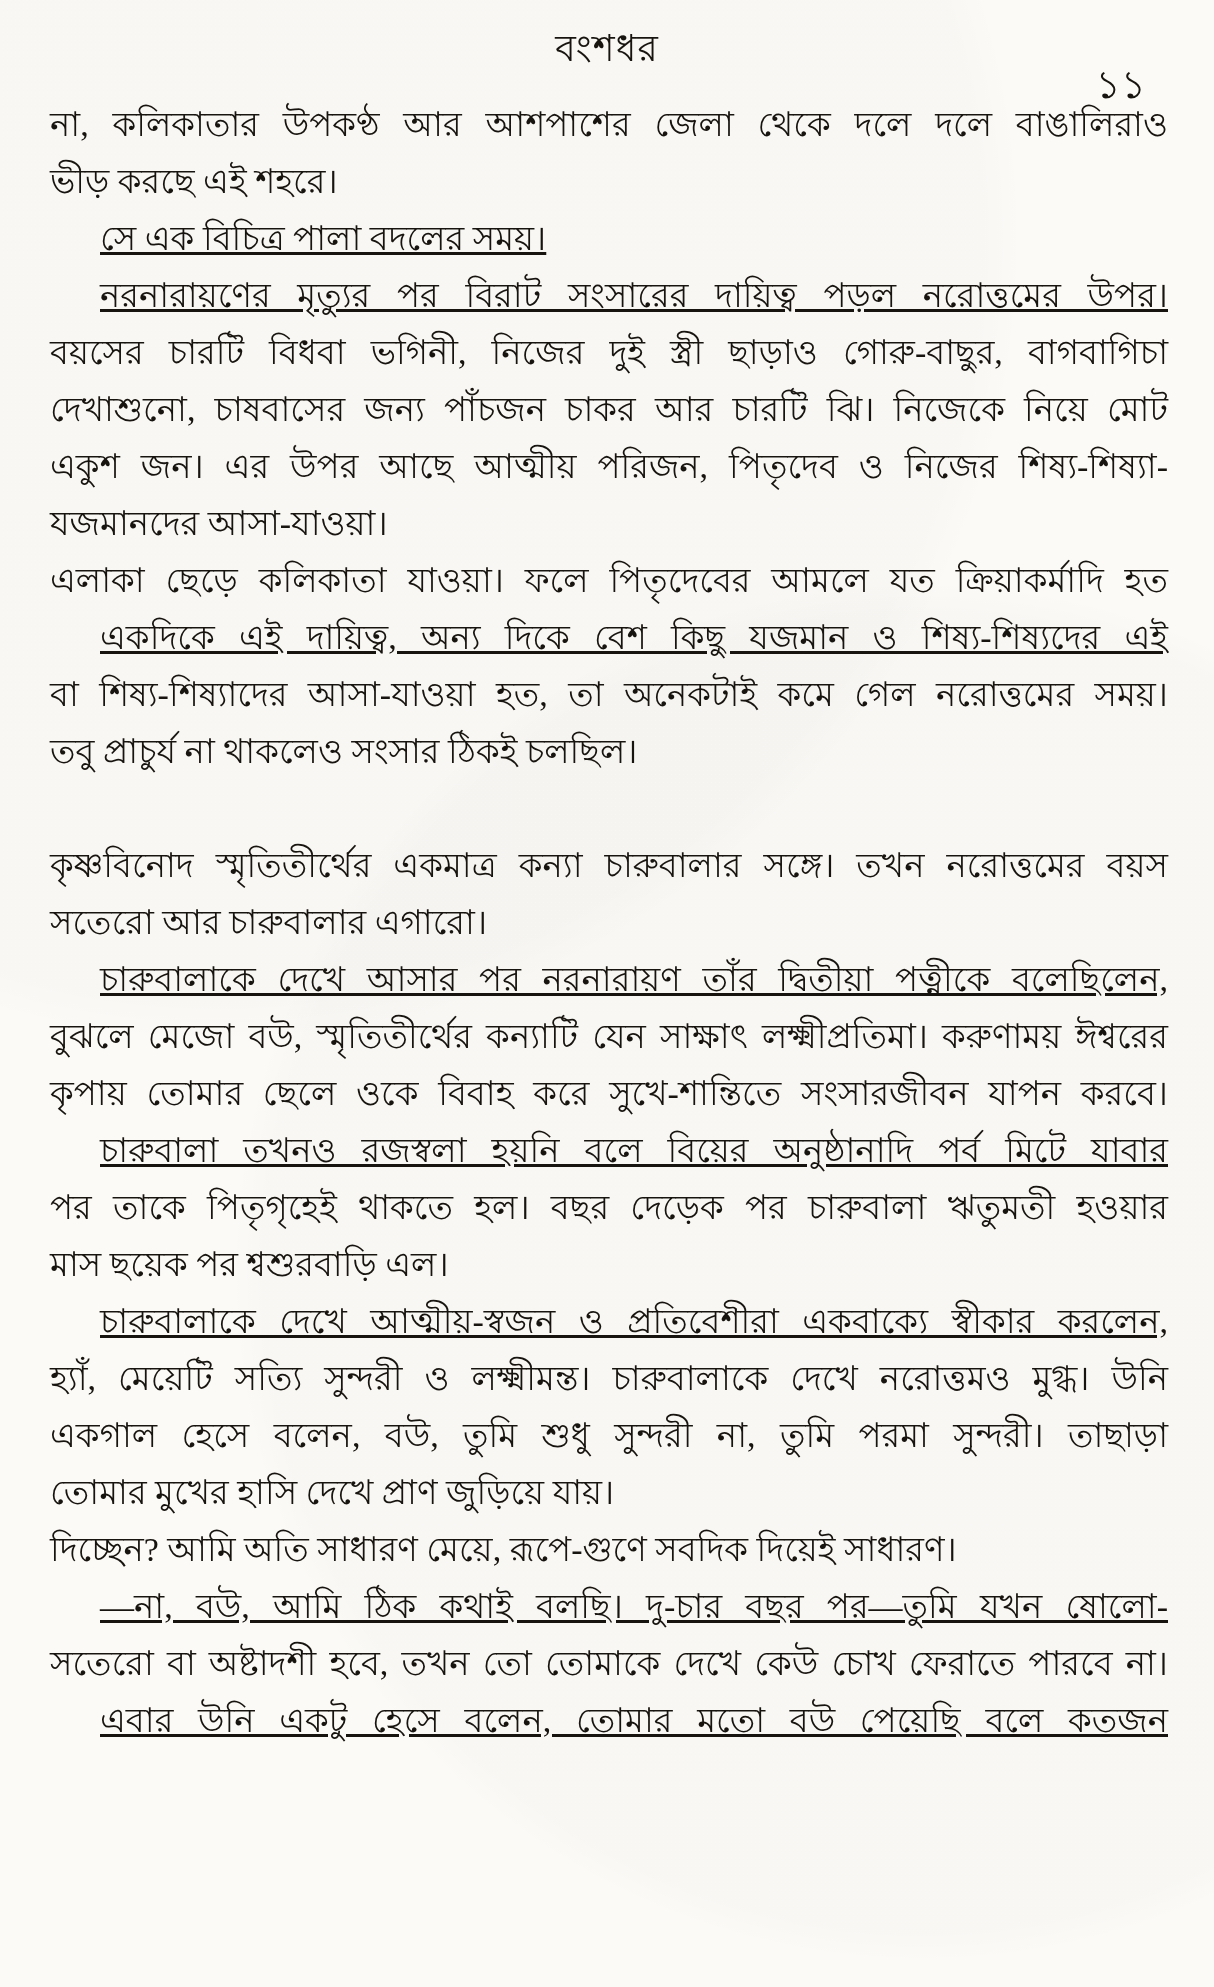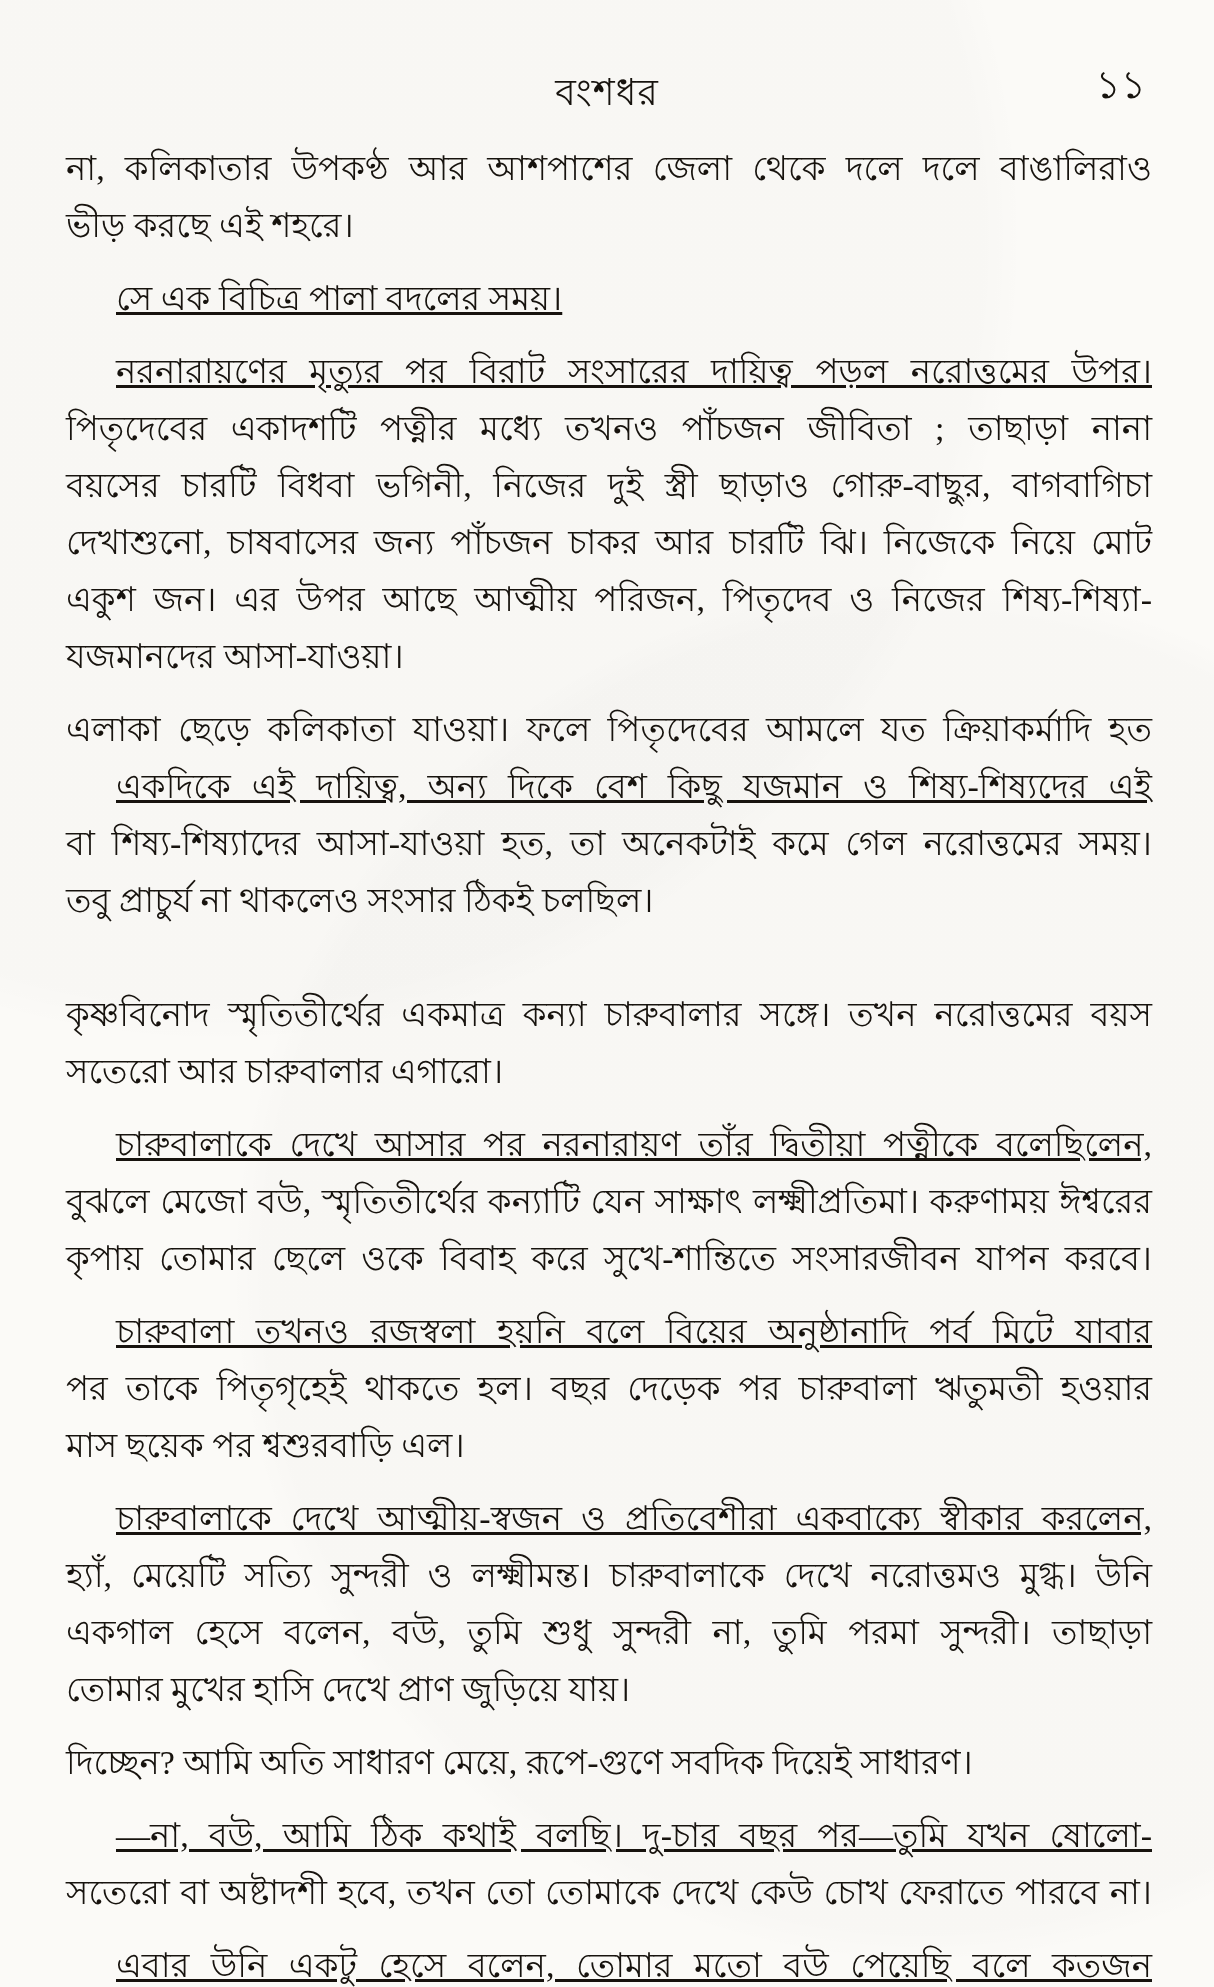--- a/index.html
+++ b/index.html
@@ -16,21 +16,21 @@
     background-image:
       radial-gradient(circle at 18% 12%, rgba(0,0,0,0.012) 0 38%, transparent 40%),
       radial-gradient(circle at 76% 64%, rgba(0,0,0,0.012) 0 42%, transparent 44%);
     color: var(--ink, #17130e);
     font-family: "Liberation Serif", "DejaVu Serif", serif;
     overflow: hidden;
     box-sizing: border-box;
   }
   .header {
     position: relative;
-    padding-top: 70px;
+    padding-top: 26px;
     height: 46px;
   }
   .chapter-title {
     display: block;
     text-align: center;
     font-size: 37px;
     line-height: 46px;
     letter-spacing: 1px;
   }
   .page-number {
@@ -39,21 +39,21 @@
     right: 68px;
     font-size: 39px;
     line-height: 46px;
   }
   .body-text {
     margin-top: 24px;
     padding: 0 46px 0 50px;
     font-size: 34px;
     line-height: 57px;
   }
-  .para { margin: 16px; }
+  .para { margin: 0; }
   .para.gap { margin-top: 57px; }
   .line {
     min-height: 57px;
   }
   .line.fill {
     text-align: justify;
     text-align-last: justify;
   }
   .line.indent {
     text-indent: 50px;
@@ -71,21 +71,20 @@
   <div class="body-text">
       <div class="para">
         <div class="line fill">না, কলিকাতার উপকণ্ঠ আর আশপাশের জেলা থেকে দলে দলে বাঙালিরাও</div>
         <div class="line">ভীড় করছে এই শহরে।</div>
       </div>
       <div class="para">
         <div class="line indent">সে এক বিচিত্র পালা বদলের সময়।</div>
       </div>
       <div class="para">
         <div class="line fill indent">নরনারায়ণের মৃত্যুর পর বিরাট সংসারের দায়িত্ব পড়ল নরোত্তমের উপর।</div>
-        <div class="line fill">পিতৃদেবের একাদশটি পত্নীর মধ্যে তখনও পাঁচজন জীবিতা ; তাছাড়া নানা</div>
         <div class="line fill">বয়সের চারটি বিধবা ভগিনী, নিজের দুই স্ত্রী ছাড়াও গোরু-বাছুর, বাগবাগিচা</div>
         <div class="line fill">দেখাশুনো, চাষবাসের জন্য পাঁচজন চাকর আর চারটি ঝি। নিজেকে নিয়ে মোট</div>
         <div class="line fill">একুশ জন। এর উপর আছে আত্মীয় পরিজন, পিতৃদেব ও নিজের শিষ্য-শিষ্যা-</div>
         <div class="line">যজমানদের আসা-যাওয়া।</div>
       </div>
       <div class="para">
         <div class="line fill">এলাকা ছেড়ে কলিকাতা যাওয়া। ফলে পিতৃদেবের আমলে যত ক্রিয়াকর্মাদি হত</div>
         <div class="line fill indent">একদিকে এই দায়িত্ব, অন্য দিকে বেশ কিছু যজমান ও শিষ্য-শিষ্যদের এই</div>
         <div class="line fill">বা শিষ্য-শিষ্যাদের আসা-যাওয়া হত, তা অনেকটাই কমে গেল নরোত্তমের সময়।</div>
         <div class="line">তবু প্রাচুর্য না থাকলেও সংসার ঠিকই চলছিল।</div>

